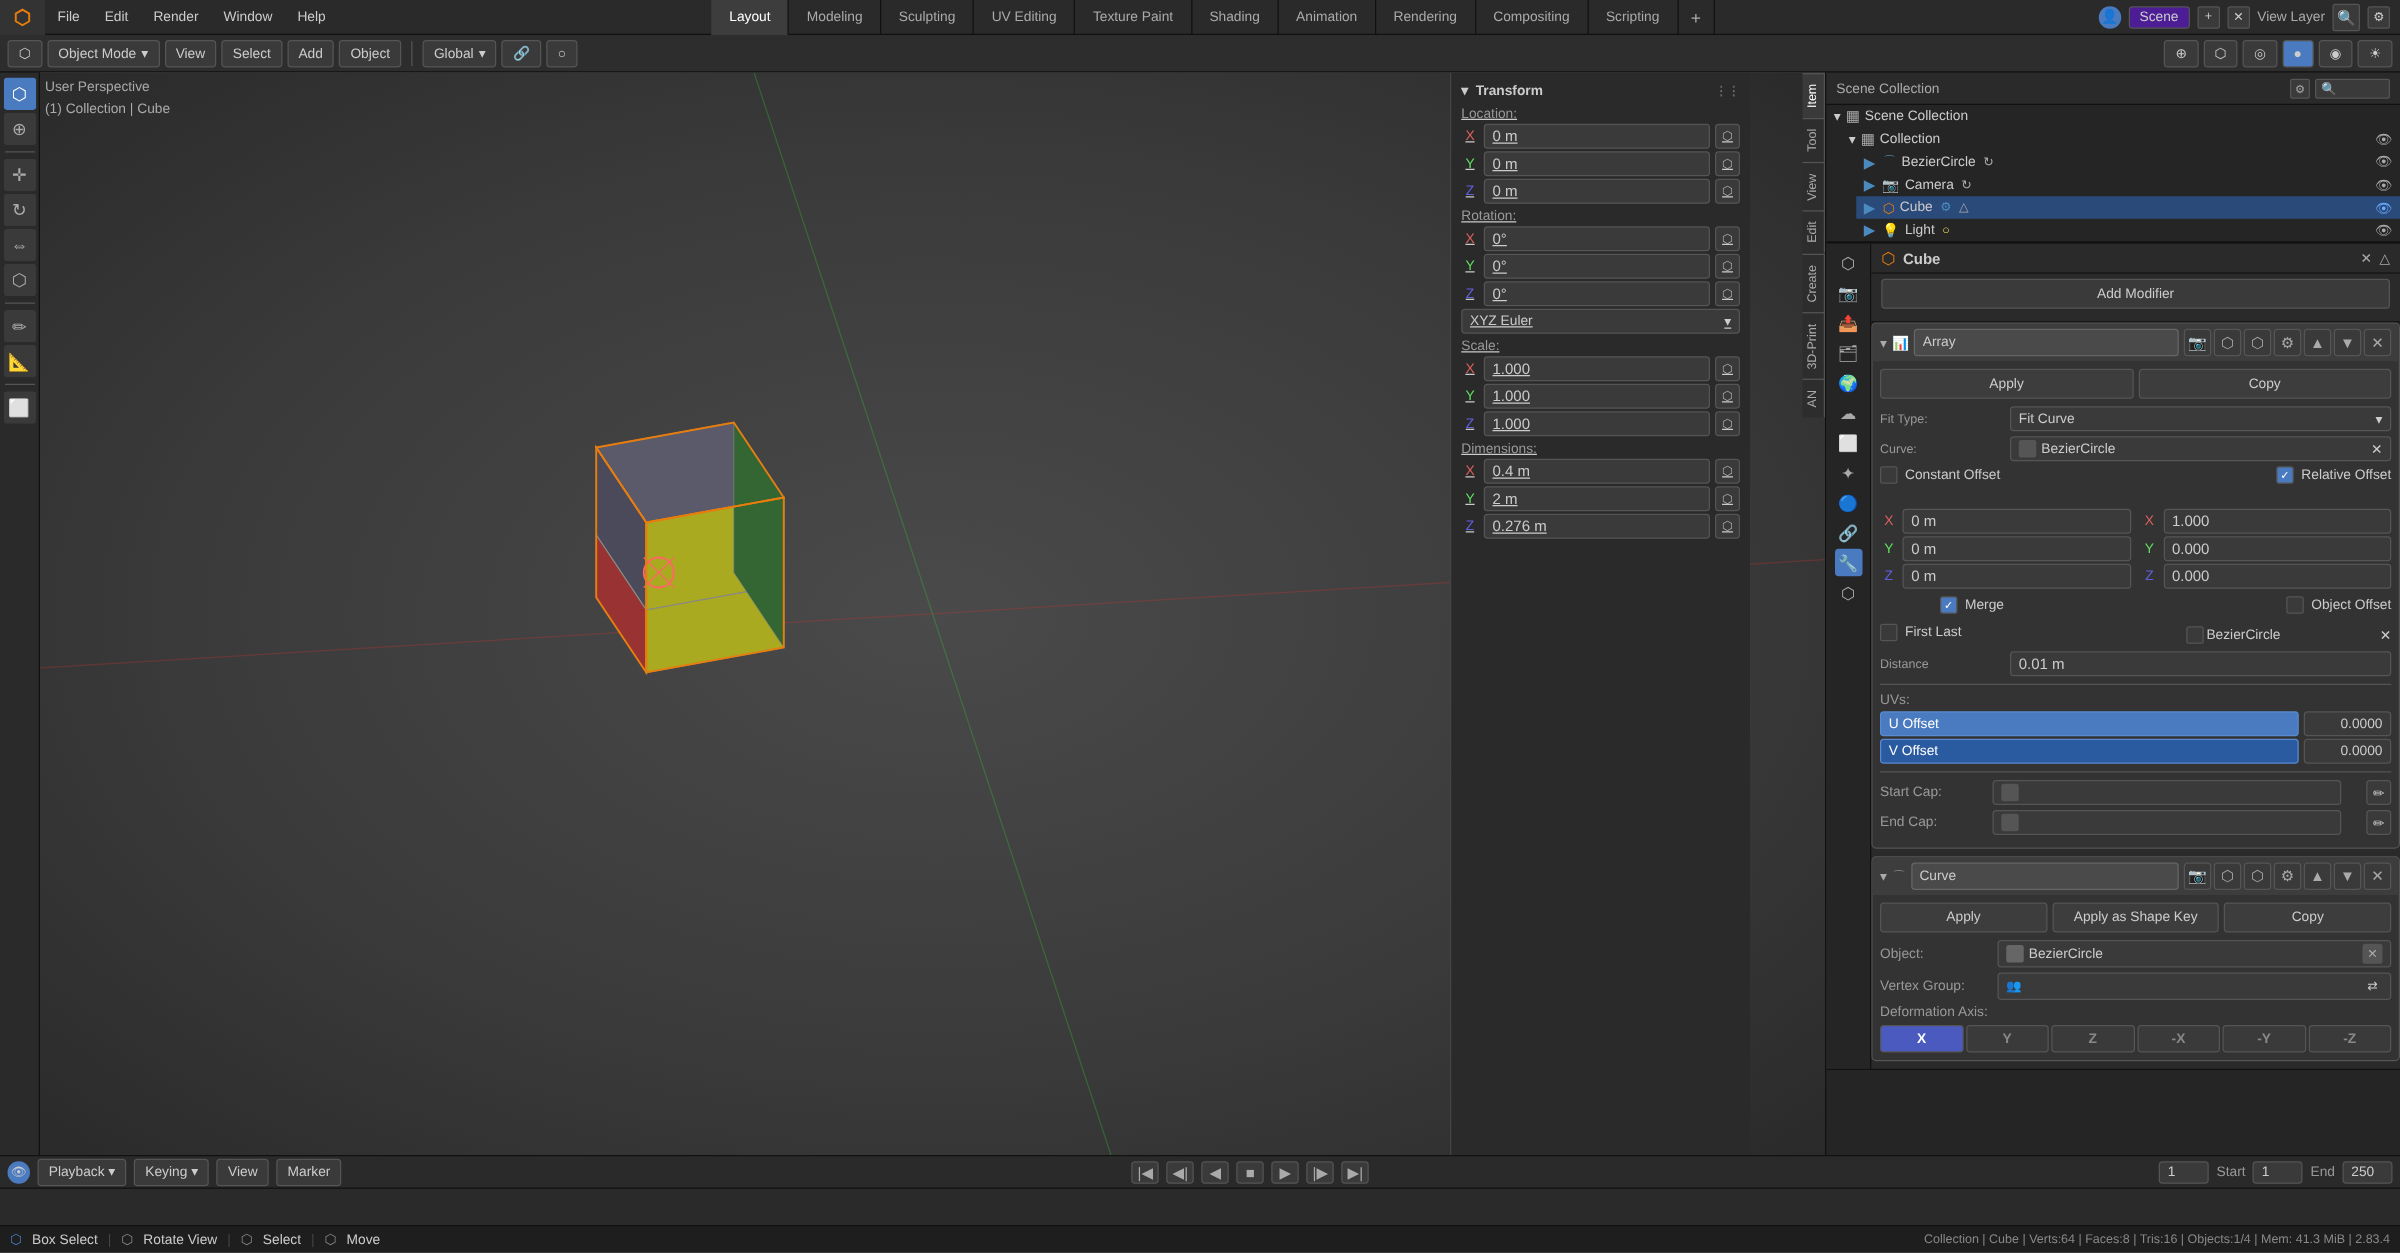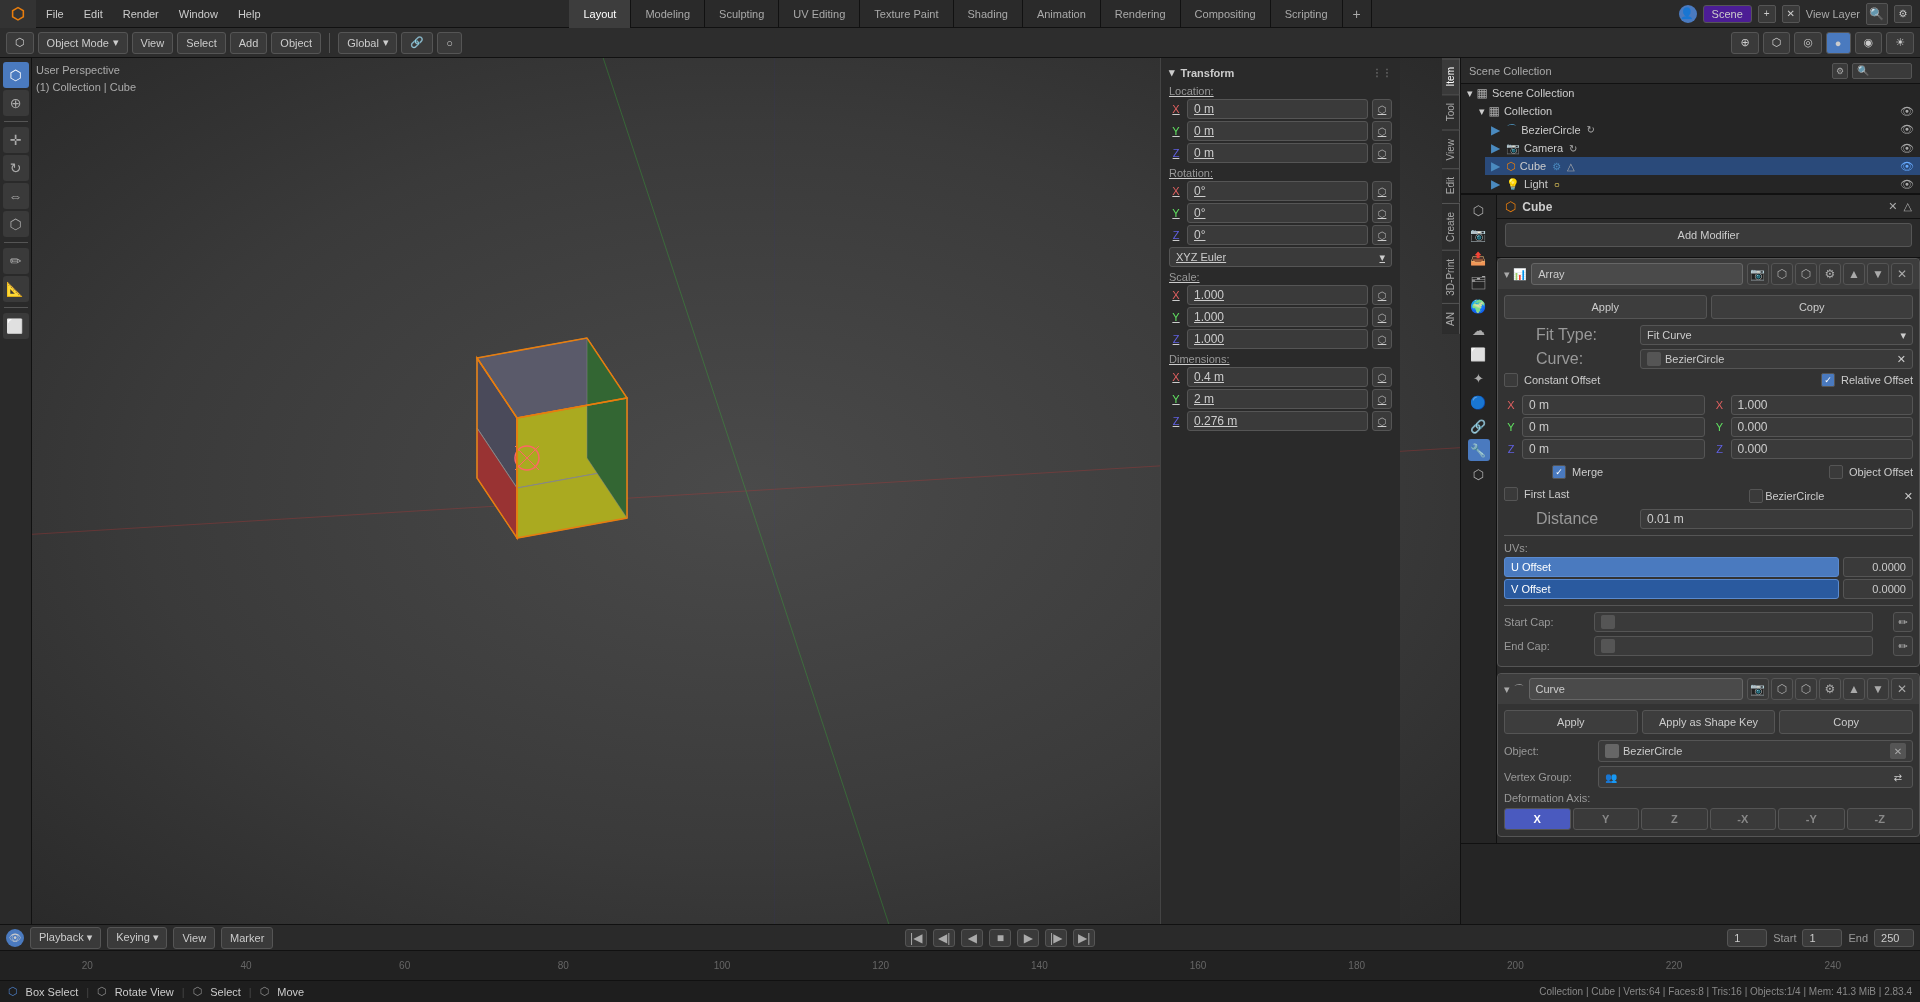--- a/index.html
+++ b/index.html
@@ -344,22 +344,21 @@
     }
     .field-row {
       display: flex;
       align-items: center;
       margin-bottom: 4px;
       gap: 4px;
     }
     .field-row-label {
       width: 100px;
       color: #999;
-      font-size: 16px;
-      margin-left: 32px;
+      font-size: 10px;
     }
     .field-value {
       flex: 1;
       background: #3a3a3a;
       border: 1px solid #555;
       border-radius: 3px;
       color: #ccc;
       padding: 2px 6px;
       font-size: 11px;
       height: 20px;
@@ -1020,21 +1019,21 @@
             </div>
             <div class="field-row">
               <span class="field-row-label">Curve:</span>
               <div class="field-value" style="gap:4px;">
                 <span style="width:14px;height:14px;background:#555;border-radius:2px;display:inline-block;"></span>
                 <span>BezierCircle</span>
                 <span style="margin-left:auto;cursor:pointer;">✕</span>
               </div>
             </div>
 
-            <div style="display:flex;gap:8px;margin-bottom:4px;">
+            <div style="display:flex;gap:8px;margin-bottom:16px;">
               <div class="checkbox-row">
                 <div class="cb"></div>
                 <span>Constant Offset</span>
               </div>
               <div style="flex:1;"></div>
               <div class="checkbox-row">
                 <div class="cb checked"></div>
                 <span>Relative Offset</span>
               </div>
             </div>
@@ -1208,36 +1207,20 @@
     <div class="tl-btn">▶</div>
     <div class="tl-btn">|▶</div>
     <div class="tl-btn">▶|</div>
     <div style="flex:1;"></div>
     <div class="frame-field">1</div>
     <span class="tl-label">Start</span>
     <div class="frame-field">1</div>
     <span class="tl-label">End</span>
     <div class="frame-field">250</div>
   </div>
-  <div class="timeline-bar">
-    <div class="frame-markers">
-      <div class="frame-num">20</div>
-      <div class="frame-num">40</div>
-      <div class="frame-num">60</div>
-      <div class="frame-num">80</div>
-      <div class="frame-num">100</div>
-      <div class="frame-num">120</div>
-      <div class="frame-num">140</div>
-      <div class="frame-num">160</div>
-      <div class="frame-num">180</div>
-      <div class="frame-num">200</div>
-      <div class="frame-num">220</div>
-      <div class="frame-num">240</div>
-    </div>
-  </div>
 </div>
 
 <div class="status-bar">
   <span style="color:#4a7abf;">⬡</span>
   <span>Box Select</span>
   <span class="status-sep">|</span>
   <span style="color:#888;">⬡</span>
   <span>Rotate View</span>
   <span class="status-sep">|</span>
   <span style="color:#888;">⬡</span>

